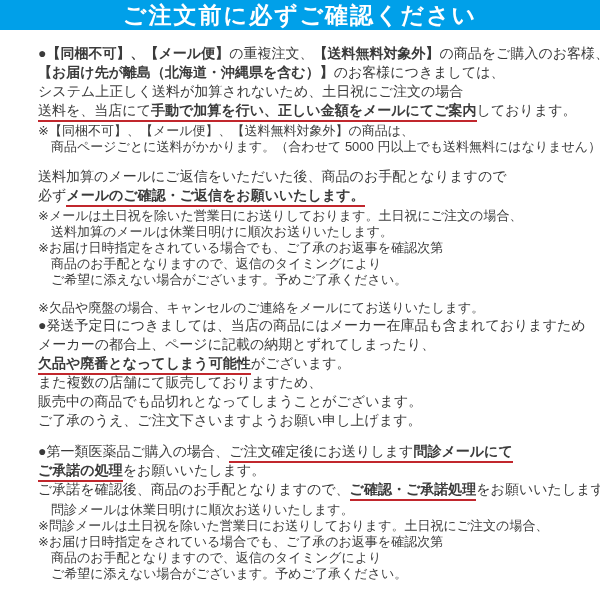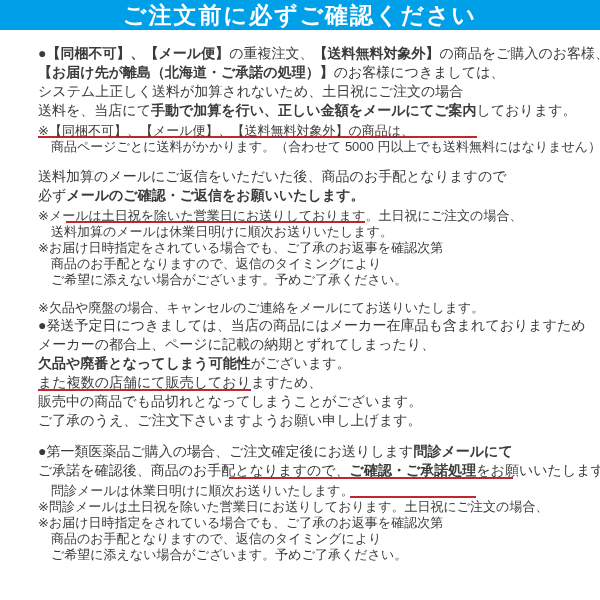--- a/index.html
+++ b/index.html
@@ -30,35 +30,35 @@
   .content{
     padding:14px 8px 0 38px;
   }
   .section{margin-bottom:12px;}
   .block.main{font-size:14px;line-height:19px;margin-bottom:3px;}
   .block.note{font-size:13px;line-height:16px;}
   .line{white-space:nowrap;}
   .b{font-weight:bold;text-align:right;}
   .u{
     border-bottom:2px solid var(--red);
-    padding-bottom:18px;
+    padding-bottom:2px;
   }
 </style>
 </head>
 <body>
 
 <div class="banner">
   <h1>ご注文前に必ずご確認ください</h1>
 </div>
 
 <div class="content">
     <div class="section">
       <div class="block main">
         <div class="line"><span class="">●</span><span class="b ">【同梱不可】、【メール便】</span><span class="">の重複注文、</span><span class="b ">【送料無料対象外】</span><span class="">の商品をご購入のお客様、</span></div>
-        <div class="line"><span class="b ">【お届け先が離島（北海道・ご承諾の処理）】</span><span class="">のお客様につきましては、</span></div>
+        <div class="line"><span class="b ">【お届け先が離島（北海道・沖縄県を含む）】</span><span class="">のお客様につきましては、</span></div>
         <div class="line"><span class="">システム上正しく送料が加算されないため、土日祝にご注文の場合</span></div>
         <div class="line"><span class="u">送料を、当店にて</span><span class="b u">手動で加算を行い、正しい金額をメールにてご案内</span><span class="">しております。</span></div>
       </div>
       <div class="block note">
         <div class="line"><span class="">※【同梱不可】、【メール便】、【送料無料対象外】の商品は、</span></div>
         <div class="line"><span class="">　商品ページごとに送料がかかります。（合わせて 5000 円以上でも送料無料にはなりません）</span></div>
       </div>
     </div>
     <div class="section">
       <div class="block main">
@@ -82,20 +82,21 @@
         <div class="line"><span class="">メーカーの都合上、ページに記載の納期とずれてしまったり、</span></div>
         <div class="line"><span class="b u">欠品や廃番となってしまう可能性</span><span class="">がございます。</span></div>
         <div class="line"><span class="">また複数の店舗にて販売しておりますため、</span></div>
         <div class="line"><span class="">販売中の商品でも品切れとなってしまうことがございます。</span></div>
         <div class="line"><span class="">ご了承のうえ、ご注文下さいますようお願い申し上げます。</span></div>
       </div>
     </div>
     <div class="section">
       <div class="block main">
         <div class="line"><span class="">●第一類医薬品ご購入の場合、</span><span class="u">ご注文確定後にお送りします</span><span class="b u">問診メールにて</span></div>
+        <div class="line"><span class="b u">ご承諾の処理</span><span class="">をお願いいたします。</span></div>
         <div class="line"><span class="">ご承諾を確認後、商品のお手配となりますので、</span><span class="b u">ご確認・ご承諾処理</span><span class="">をお願いいたします。</span></div>
       </div>
       <div class="block note">
         <div class="line"><span class="">　問診メールは休業日明けに順次お送りいたします。</span></div>
         <div class="line"><span class="">※問診メールは土日祝を除いた営業日にお送りしております。土日祝にご注文の場合、</span></div>
         <div class="line"><span class="">※お届け日時指定をされている場合でも、ご了承のお返事を確認次第</span></div>
         <div class="line"><span class="">　商品のお手配となりますので、返信のタイミングにより</span></div>
         <div class="line"><span class="">　ご希望に添えない場合がございます。予めご了承ください。</span></div>
       </div>
     </div>

